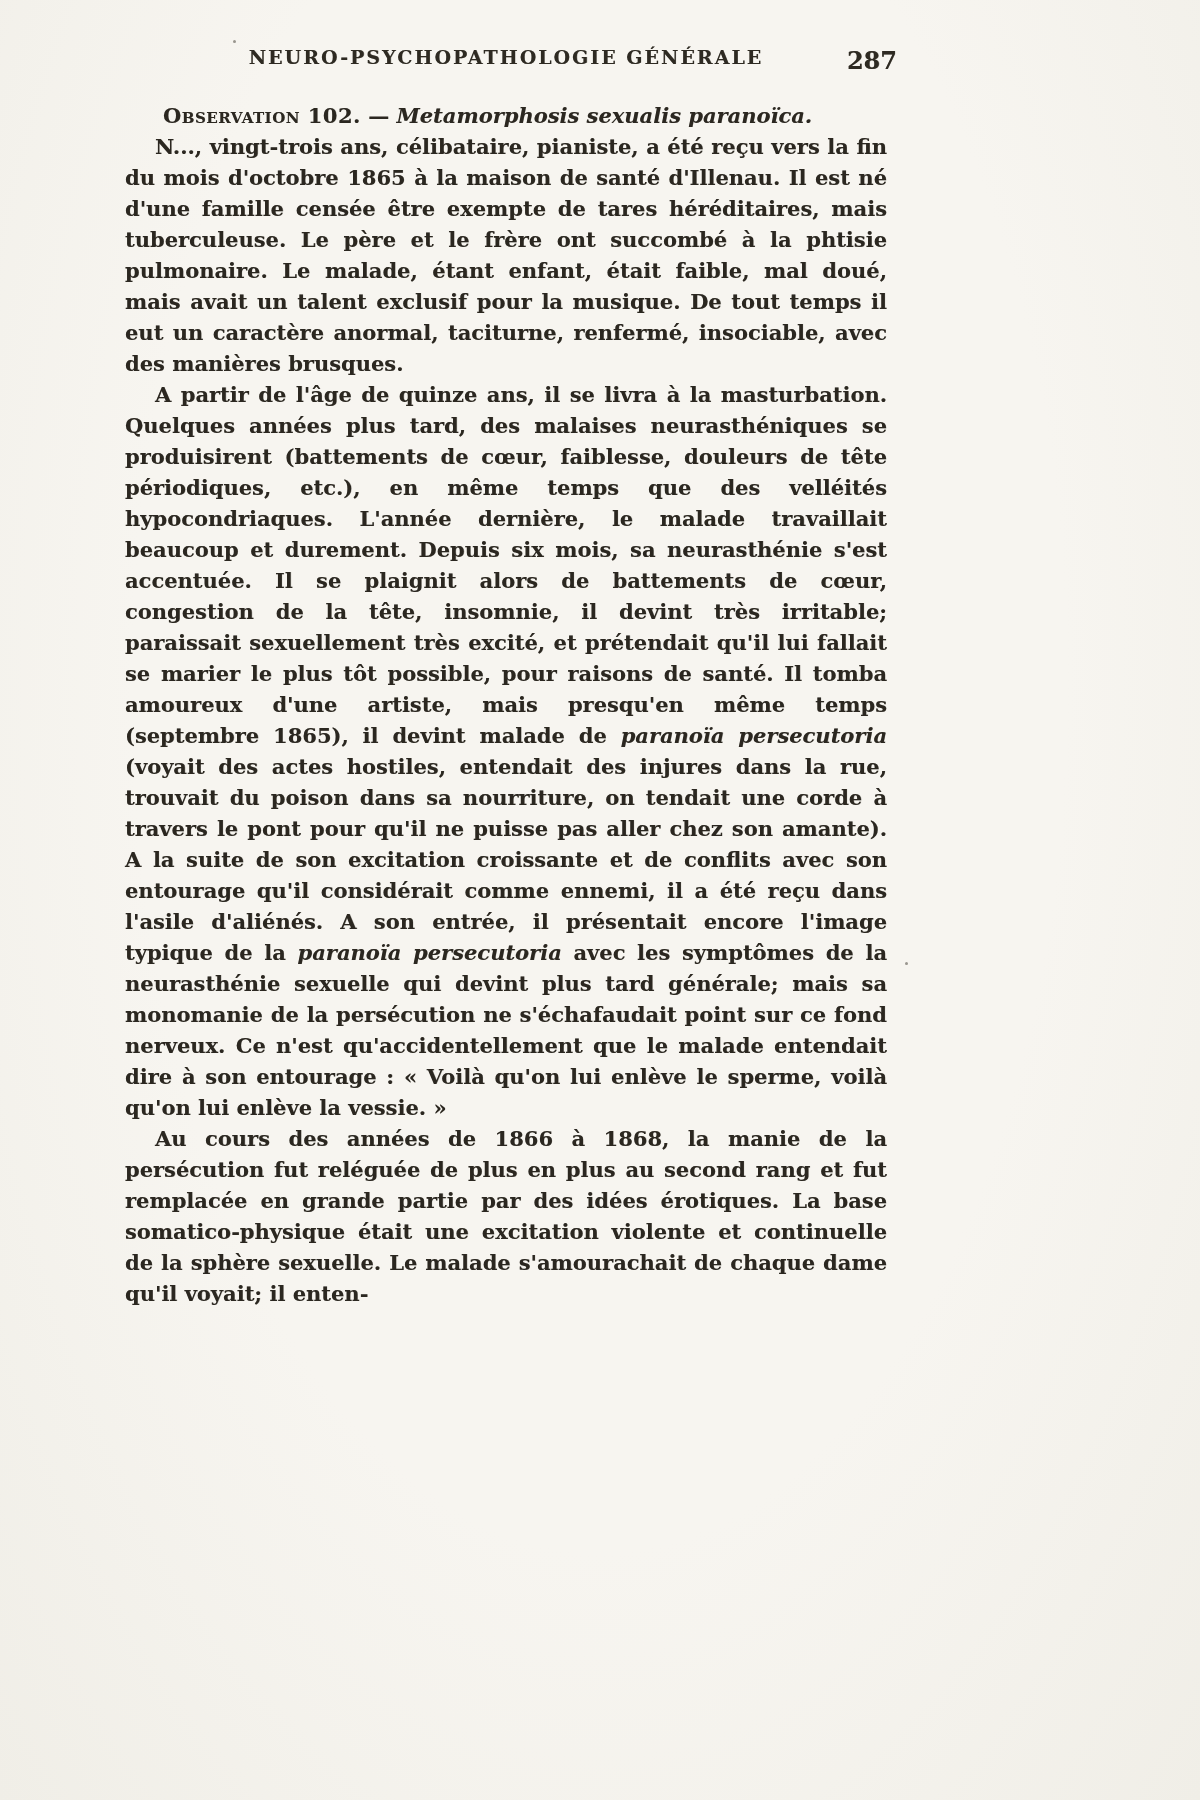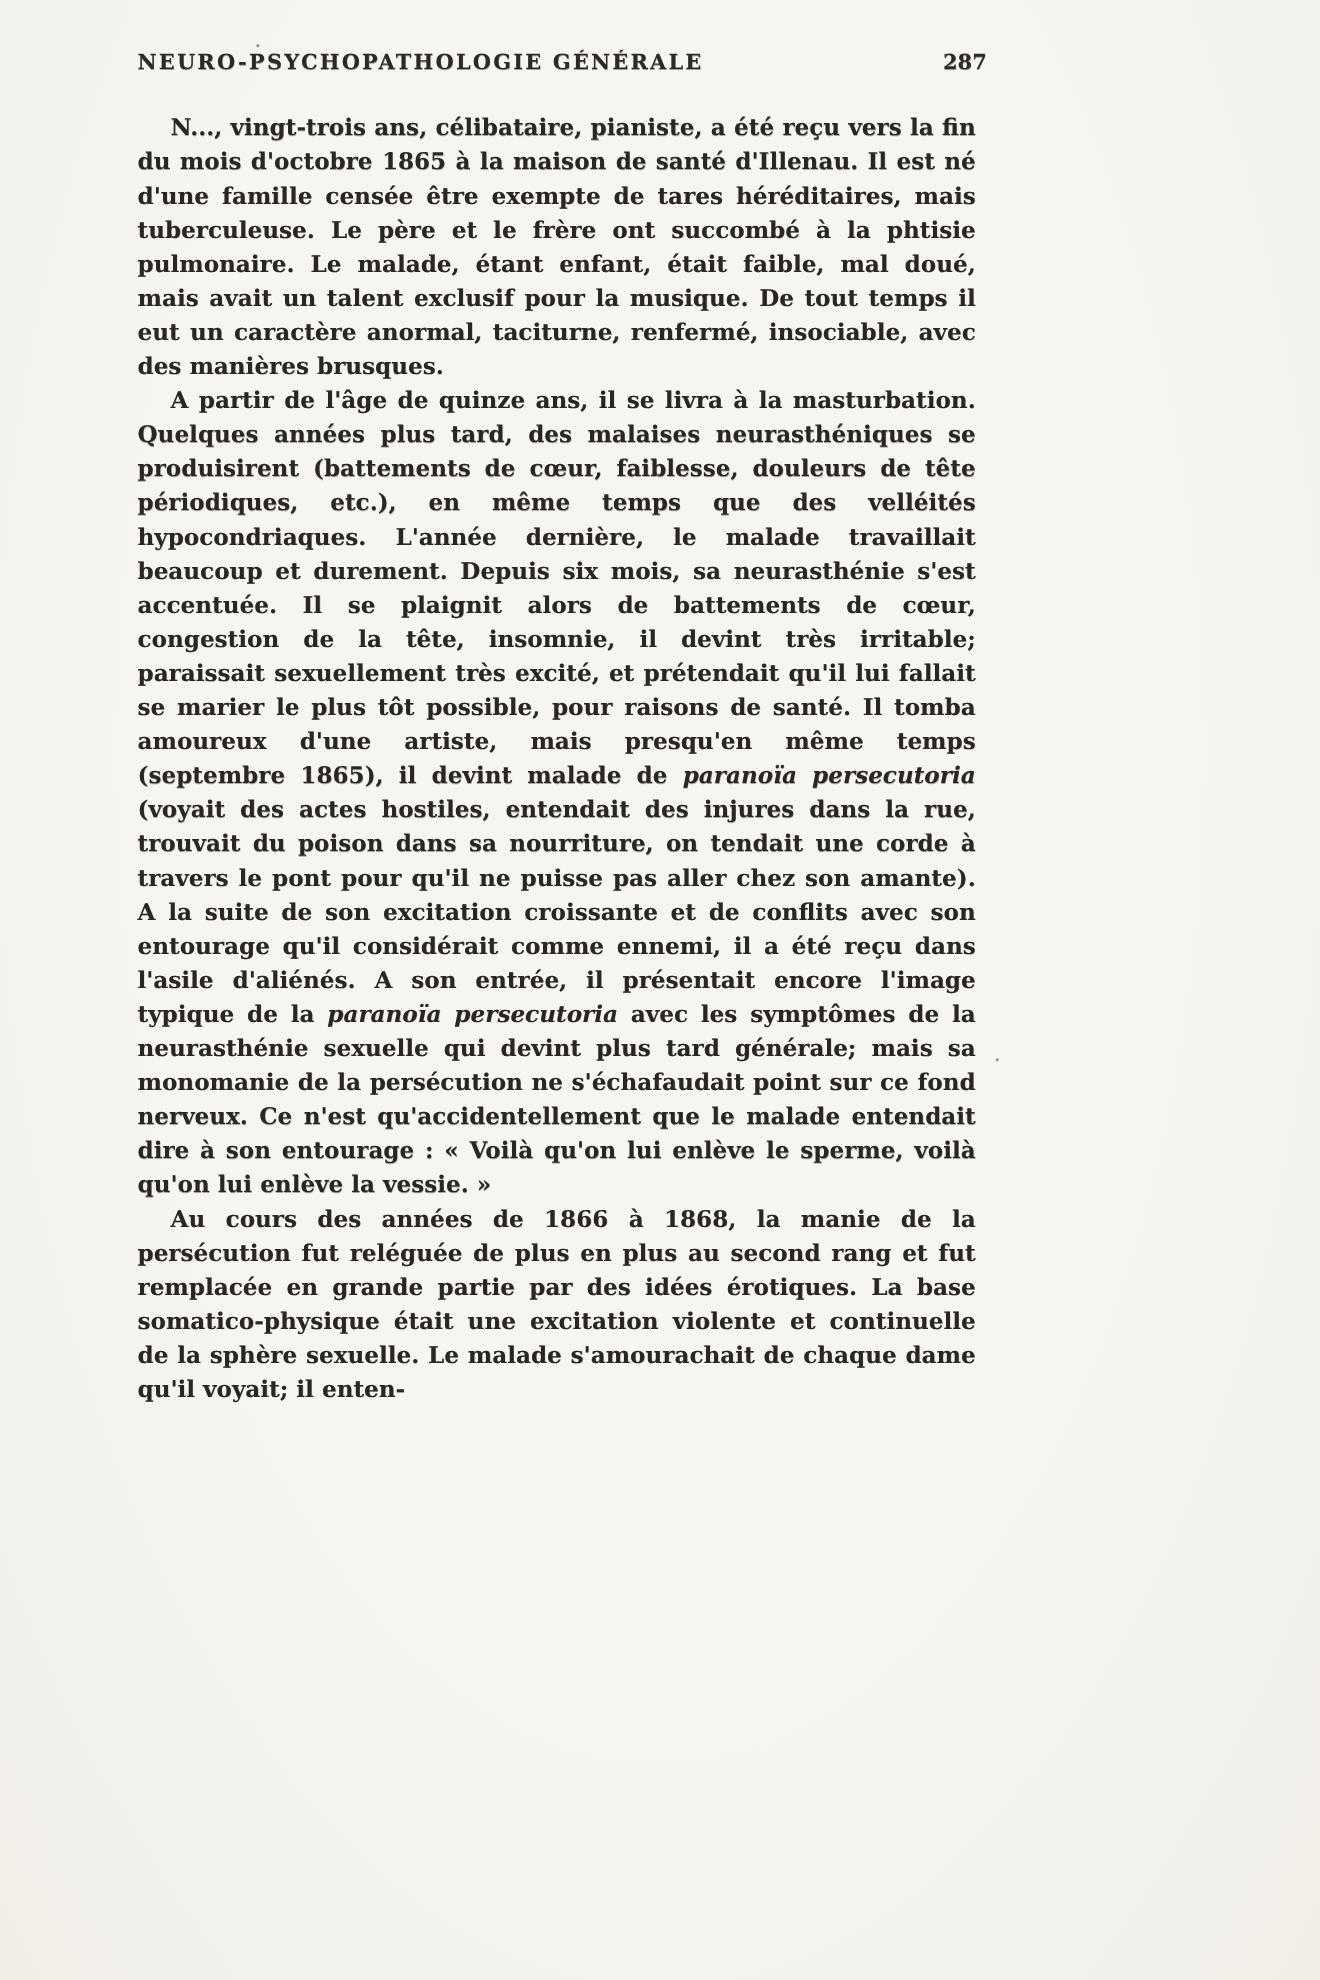--- a/index.html
+++ b/index.html
@@ -22,32 +22,33 @@
     top: 46px;
     width: 762px;
   }
   .page-header {
     position: relative;
     height: 32px;
     margin-bottom: 22px;
   }
   .running-title {
     display: block;
+    text-align: center;
     font-weight: 700;
     font-size: 19px;
     letter-spacing: 2px;
     color: #2e2a22;
     text-shadow: 0.3px 0.3px 0 rgba(46,42,34,0.45);
   }
   .page-number {
     position: absolute;
     right: -10px;
     top: 0;
     font-weight: 700;
-    font-size: 19px;
+    font-size: 24px;
     color: #2e2a22;
     text-shadow: 0.3px 0.3px 0 rgba(46,42,34,0.45);
   }
   .text-block {
     width: 100%;
   }
   .para {
     margin: 0;
     font-size: 21px;
     line-height: 31px;
@@ -71,18 +72,19 @@
 
 <div class="page">
   <span class="speck" style="left:233px;top:40px;width:3px;height:3px;"></span>
   <span class="speck" style="left:905px;top:962px;width:3px;height:3px;"></span>
   <div class="column">
     <div class="page-header">
       <span class="running-title">NEURO-PSYCHOPATHOLOGIE GÉNÉRALE</span>
       <span class="page-number">287</span>
     </div>
     <div class="text-block">
+        <p class="para obs"><span class="smallcaps">Observation 102.</span><span> — </span><span class="italic">Metamorphosis sexualis paranoïca.</span></p>
         <p class="para indent"><span>N..., vingt-trois ans, célibataire, pianiste, a été reçu vers la fin du mois d'octobre 1865 à la maison de santé d'Illenau. Il est né d'une famille censée être exempte de tares héréditaires, mais tuberculeuse. Le père et le frère ont succombé à la phtisie pulmonaire. Le malade, étant enfant, était faible, mal doué, mais avait un talent exclusif pour la musique. De tout temps il eut un caractère anormal, taciturne, renfermé, insociable, avec des manières brusques.</span></p>
         <p class="para indent"><span>A partir de l'âge de quinze ans, il se livra à la masturbation. Quelques années plus tard, des malaises neurasthéniques se produisirent (battements de cœur, faiblesse, douleurs de tête périodiques, etc.), en même temps que des velléités hypocondriaques. L'année dernière, le malade travaillait beaucoup et durement. Depuis six mois, sa neurasthénie s'est accentuée. Il se plaignit alors de battements de cœur, congestion de la tête, insomnie, il devint très irritable; paraissait sexuellement très excité, et prétendait qu'il lui fallait se marier le plus tôt possible, pour raisons de santé. Il tomba amoureux d'une artiste, mais presqu'en même temps (septembre 1865), il devint malade de </span><span class="italic">paranoïa persecutoria</span><span> (voyait des actes hostiles, entendait des injures dans la rue, trouvait du poison dans sa nourriture, on tendait une corde à travers le pont pour qu'il ne puisse pas aller chez son amante). A la suite de son excitation croissante et de conflits avec son entourage qu'il considérait comme ennemi, il a été reçu dans l'asile d'aliénés. A son entrée, il présentait encore l'image typique de la </span><span class="italic">paranoïa persecutoria</span><span> avec les symptômes de la neurasthénie sexuelle qui devint plus tard générale; mais sa monomanie de la persécution ne s'échafaudait point sur ce fond nerveux. Ce n'est qu'accidentellement que le malade entendait dire à son entourage : « Voilà qu'on lui enlève le sperme, voilà qu'on lui enlève la vessie. »</span></p>
         <p class="para indent"><span>Au cours des années de 1866 à 1868, la manie de la persécution fut reléguée de plus en plus au second rang et fut remplacée en grande partie par des idées érotiques. La base somatico-physique était une excitation violente et continuelle de la sphère sexuelle. Le malade s'amourachait de chaque dame qu'il voyait; il enten-</span></p>
       </div>
   </div>
 </div>
 
 </body></html>

